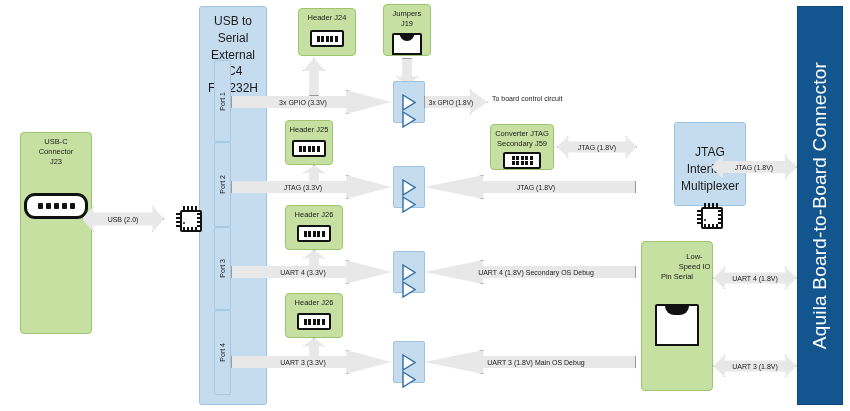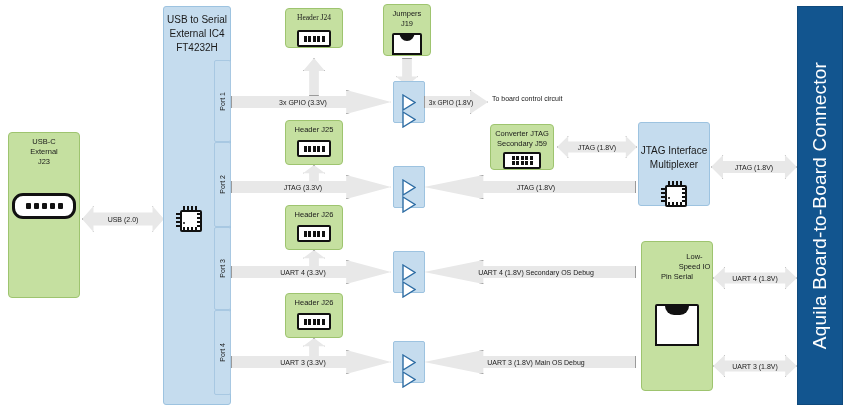--- a/index.html
+++ b/index.html
@@ -9,21 +9,21 @@
 
   
   .green{
     background:#c5e0a0;border:1px solid #9ec46f;border-radius:4px;
     color:#1a1a1a;font-size:7.5px;line-height:1.35;text-align:center;
     display:flex;flex-direction:column;align-items:center;justify-content:flex-start;
   }
   .green.center{justify-content:center;}
   .blue{
     background:#c5dcee;border:1px solid #9dc3e0;border-radius:3px;
-    color:#1a1a1a;font-size:10px;line-height:1.4;text-align:center;
+    color:#1a1a1a;font-size:12px;line-height:1.4;text-align:center;margin-left:36px;
   }
   .navy{
     background:#12558f;border:1px solid #0f4a7d;color:#ffffff;
     display:flex;align-items:center;justify-content:center;
   }
   .navy span{
     writing-mode:vertical-rl;transform:rotate(180deg);
     font-size:19px;letter-spacing:.2px;white-space:nowrap;
   }
 
@@ -100,23 +100,23 @@
   .tri2{width:14px;height:16px;}
   .tri2 svg{display:block;}
 
   .plain{font-size:7px;color:#1a1a1a;white-space:nowrap;position:absolute;}
 </style>
 </head>
 <body>
 
 <div id="stage">
 
-  <div class="abs green" style="left:8px;top:132px;width:72px;height:166px;">
+  <div class="abs green" style="left:20px;top:132px;width:72px;height:202px;">
     <div class="ttl">USB-C</div>
-    <div>External</div>
+    <div>Connector</div>
     <div>J23</div>
     <div class="usbc" style="margin-top:26px;">
       <i></i>
         <i></i>
         <i></i>
         <i></i>
         <i></i>
     </div>
   </div>
 
@@ -157,21 +157,21 @@
   <div class="abs port" style="left:214px;top:142px;width:17px;height:85px;">
     <span>Port 2</span>
   </div>
   <div class="abs port" style="left:214px;top:227px;width:17px;height:83px;">
     <span>Port 3</span>
   </div>
   <div class="abs port" style="left:214px;top:310px;width:17px;height:85px;">
     <span>Port 4</span>
   </div>
 
-  <div class="abs green" style="left:285px;top:8px;width:58px;height:40px;font-family:Liberation Serif, serif;">
+  <div class="abs green" style="left:298px;top:8px;width:58px;height:48px;">
     <div class="ttl">Header J24</div>
     <div class="hdr-ic" style="margin-top:7px;">
       <i></i>
         <i></i>
         <i></i>
         <i></i>
         <i></i>
     </div>
   </div>
 
@@ -196,21 +196,21 @@
           <polygon points="1,18 13,25.5 1,33" fill="#fff" stroke="#2e6da4" stroke-width="1.4"></polygon>
         </svg>
     </div>
   </div>
 
   <div class="arw r" style="left:424px;top:90px;width:64px;height:24px;">
     <span class="lbl" style="margin-right:10px;font-size:6.5px;">3x GPIO (1.8V)</span>
   </div>
   <div class="plain" style="left:492px;top:95px;">To board control circuit</div>
 
-  <div class="abs green" style="left:285px;top:120px;width:58px;height:45px;">
+  <div class="abs green" style="left:285px;top:120px;width:48px;height:45px;">
     <div class="ttl">Header J25</div>
     <div class="hdr-ic" style="margin-top:5px;">
       <i></i>
         <i></i>
         <i></i>
         <i></i>
         <i></i>
     </div>
   </div>
   <div class="arw up" style="left:303px;top:165px;width:22px;height:24px;"></div>

